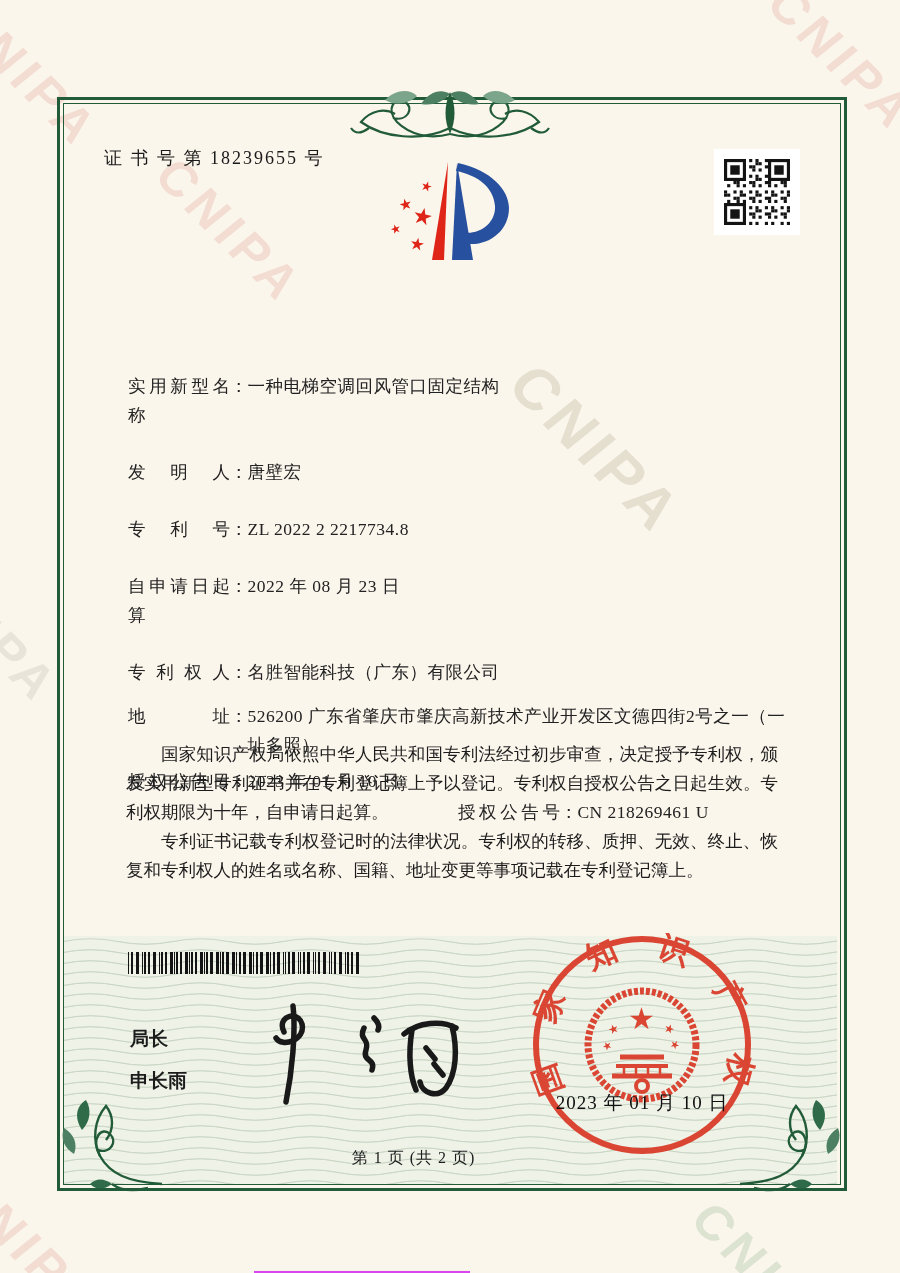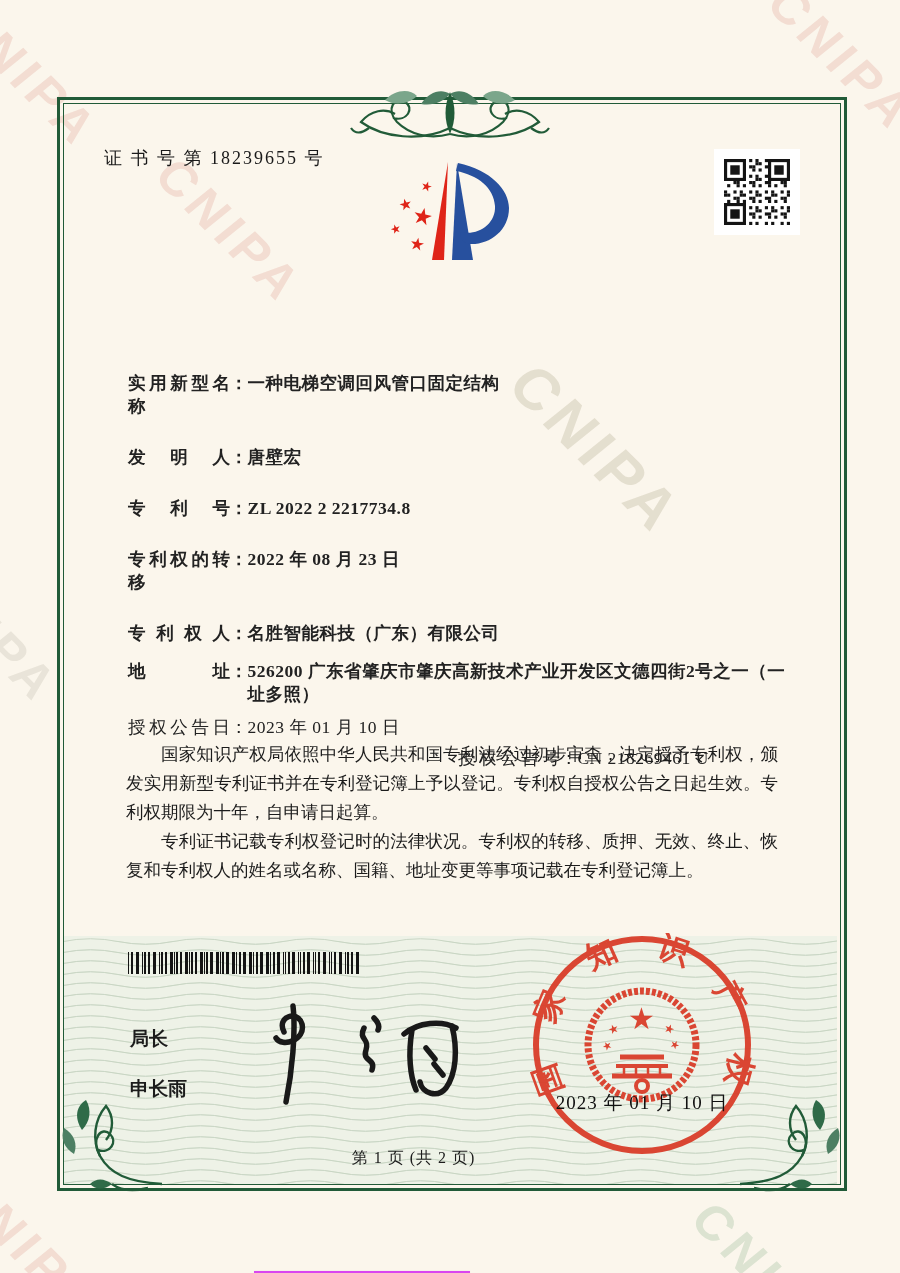--- a/index.html
+++ b/index.html
@@ -41,39 +41,39 @@
 
   .qr-box{position:absolute;left:714px;top:149px;width:86px;height:86px;background:#fff;
           display:flex;align-items:center;justify-content:center;}
 
   .logo{position:absolute;left:388px;top:150px;}
 
   .title{position:absolute;left:0;top:266px;width:900px;text-align:center;
          font-size:45px;font-weight:700;letter-spacing:9px;color:#141414;}
 
   .fields{position:absolute;left:128px;top:372px;width:660px;font-size:17.5px;color:var(--ink);}
-  .frow{display:flex;margin-bottom:28px;line-height:23px;font-weight:bold;}
+  .frow{display:flex;margin-bottom:28px;line-height:29px;}
   .flabel{display:inline-block;width:102px;text-align:justify;text-align-last:justify;flex:0 0 102px;}
   .fcolon{flex:0 0 auto;}
   .fvalue{flex:1 1 auto;letter-spacing:.5px;}
   .frow-addr{margin-top:-13px;margin-bottom:7px;}
   .grant-row{display:flex;line-height:29px;}
   .grant-no{margin-left:58px;display:flex;margin-top:31px;}
   .gvalue{letter-spacing:.5px;}
 
   .paras{position:absolute;left:126px;top:740px;width:652px;font-size:17.5px;
          line-height:29px;color:#1c1c1c;text-align:justify;}
   .paras p{margin:0;text-indent:2em;}
 
   .barcode{position:absolute;left:128px;top:952px;}
 
   .officer-title{position:absolute;left:130px;top:1026px;font-size:19px;font-weight:700;
                  font-family:"Liberation Sans","DejaVu Sans",sans-serif;color:#1c1c1c;}
   .officer-name{position:absolute;left:130px;top:1068px;font-size:19px;font-weight:600;
-                 font-family:"Liberation Sans","DejaVu Sans",sans-serif;color:#1c1c1c;margin-top:8px;}
+                 font-family:"Liberation Sans","DejaVu Sans",sans-serif;color:#1c1c1c;}
   .signature{position:absolute;left:246px;top:998px;}
 
   .seal{position:absolute;left:524px;top:933px;opacity:.93;}
   .seal-arc-text{font-size:31px;font-weight:700;fill:var(--red);
                  font-family:"Liberation Serif","DejaVu Serif",serif;}
   .seal-date{position:absolute;left:542px;top:1090px;width:200px;text-align:center;
              font-size:19px;color:#101010;letter-spacing:1px;}
 
   .page-info{position:absolute;left:16px;top:1148px;width:795px;text-align:center;
              font-size:16px;color:#1c1c1c;letter-spacing:1px;}
@@ -290,21 +290,21 @@
         <span class="flabel">发明人</span>
           <span class="fcolon">：</span>
         <span class="fvalue">唐壁宏</span>
       </div>
       <div class="frow">
         <span class="flabel">专利号</span>
           <span class="fcolon">：</span>
         <span class="fvalue">ZL 2022 2 2217734.8</span>
       </div>
       <div class="frow">
-        <span class="flabel">专利权的转移</span>
+        <span class="flabel">自申请日起算</span>
           <span class="fcolon">：</span>
         <span class="fvalue">2022 年 08 月 23 日</span>
       </div>
       <div class="frow">
         <span class="flabel">专利权人</span>
           <span class="fcolon">：</span>
         <span class="fvalue">名胜智能科技（广东）有限公司</span>
       </div>
       <div class="frow frow-addr">
         <span class="flabel">地址</span>

